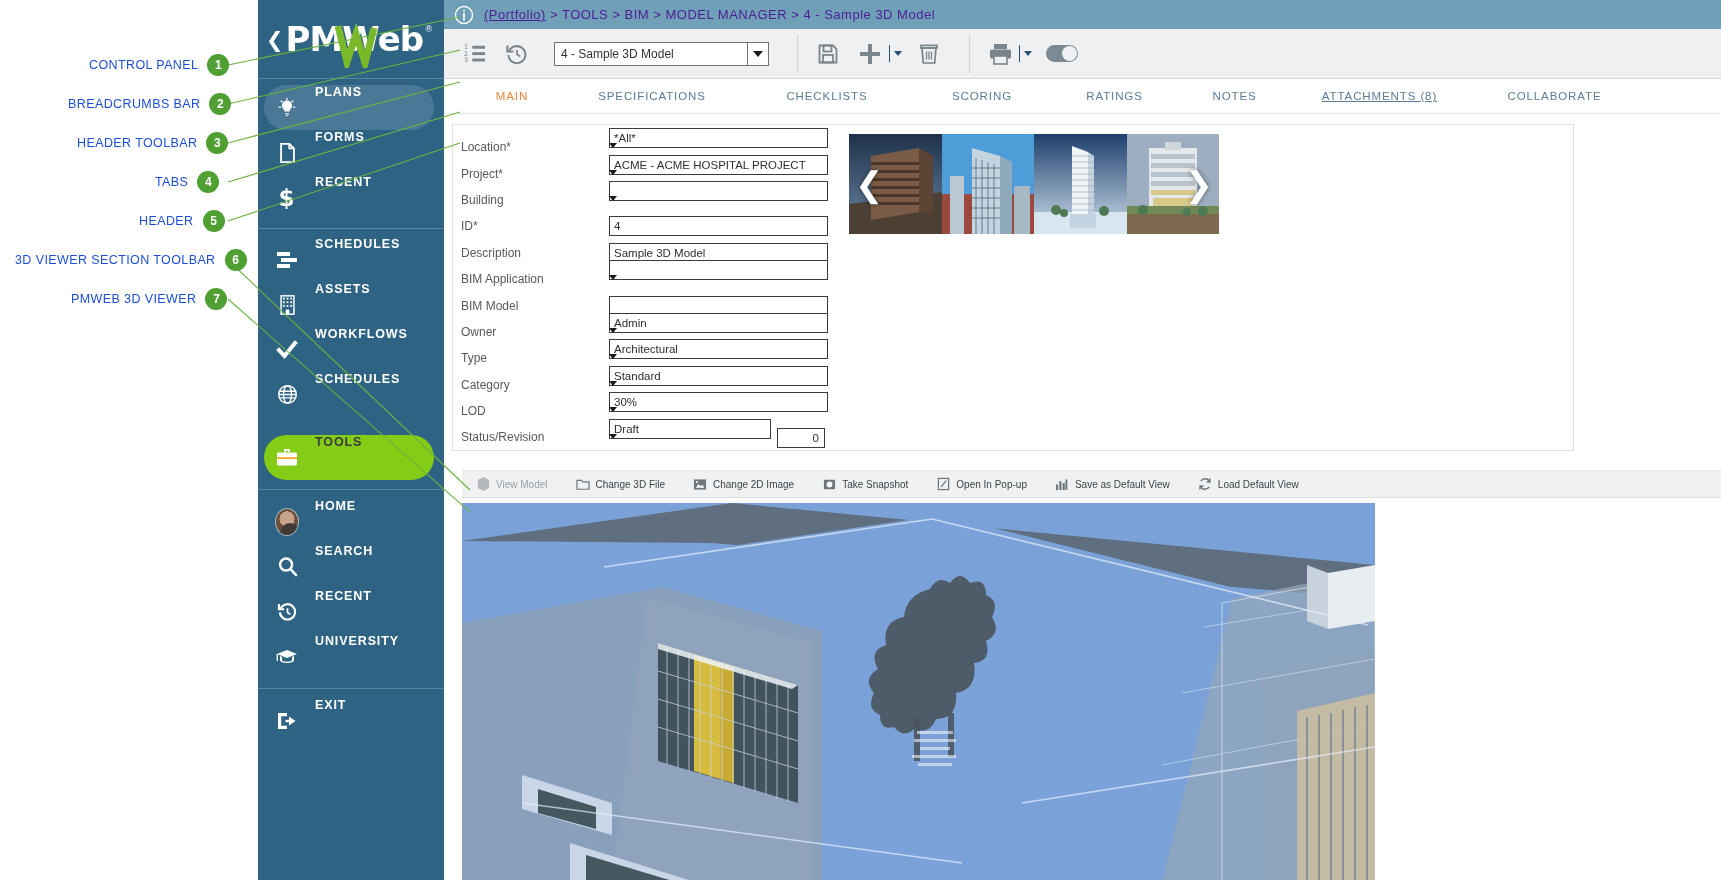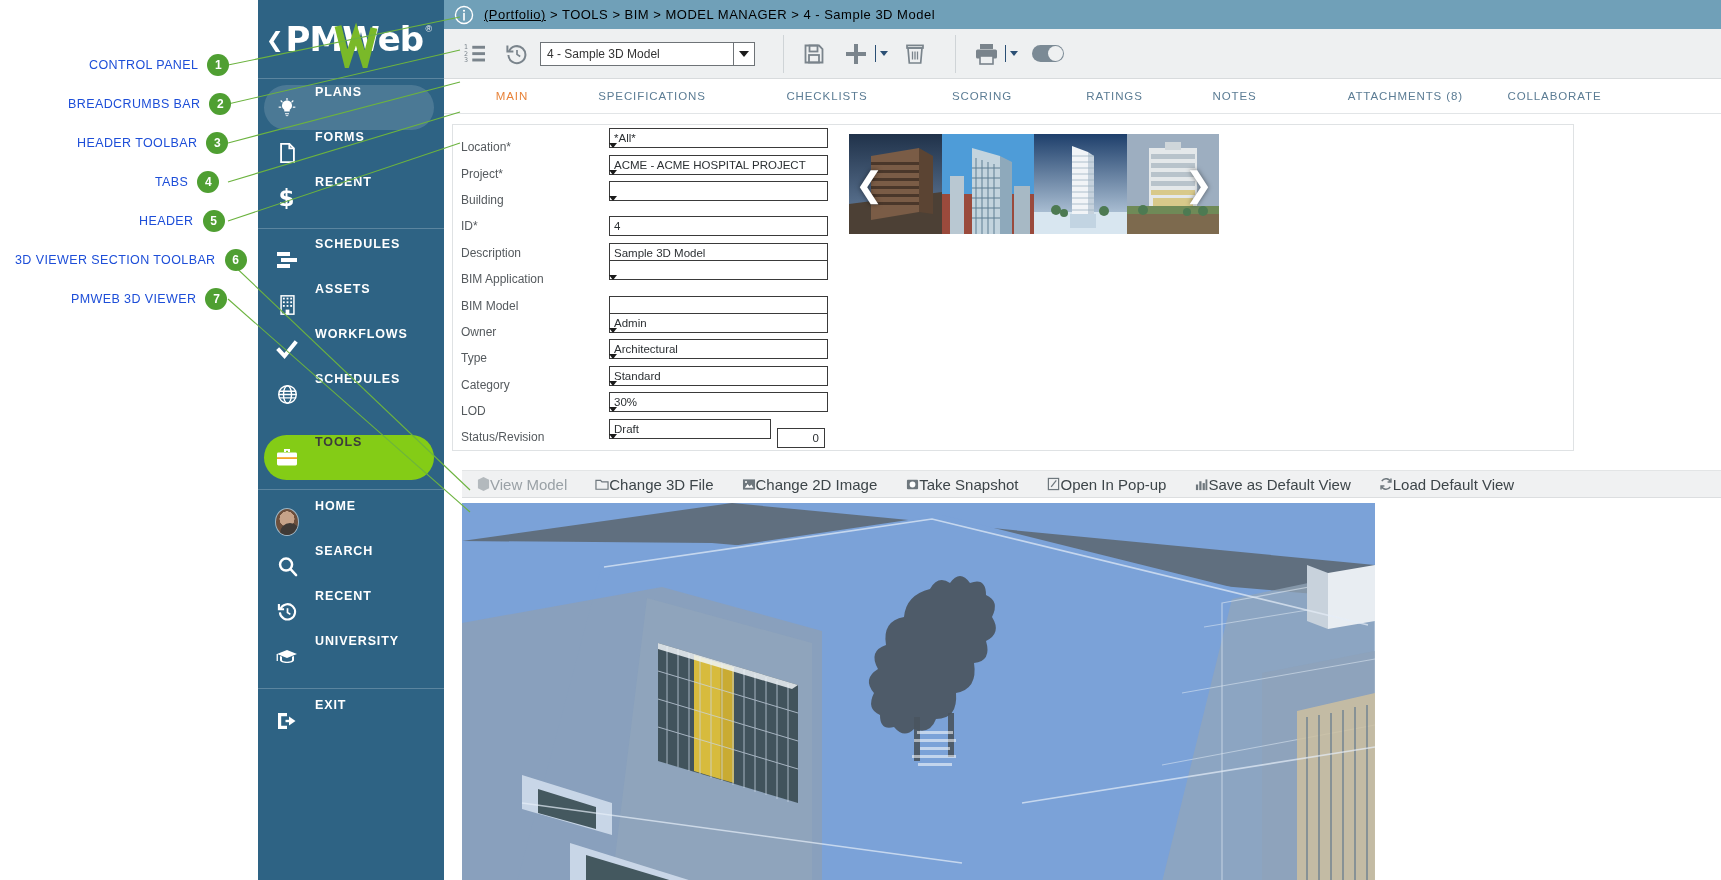--- a/index.html
+++ b/index.html
@@ -81,39 +81,39 @@
   .avatar::after {
     content: ""; position: absolute; left: 4px; bottom: 0; width: 20px; height: 12px;
     border-radius: 10px 10px 0 0; background: #3f3a36;
   }
 
   
   #main { position: absolute; left: 444px; top: 0; width: 1277px; height: 880px; background:#fff; }
 
   .breadcrumb-bar {
     height: 29px; background: #70a0b8; display: flex; align-items: center;
-    padding-left: 10px; gap: 10px; color: #000000;
+    padding-left: 10px; gap: 10px; color: #4c1d95;
   }
   .info-icon { width: 20px; height: 20px; }
   .crumb-text { font-size: 13px; letter-spacing: .5px; }
   .crumb-text .crumb-link { text-decoration: underline; }
 
   .header-toolbar {
     height: 50px; background: #eef0f1; border-bottom: 1px solid #d8dbdd;
     display: flex; align-items: center; padding-left: 14px;
   }
   .tb-group { display: flex; align-items: center; height: 34px; }
   .tb-divider { width: 1px; height: 38px; background: #cfd4d7; margin: 0 13px; }
   .tb-btn {
     width: 34px; height: 34px; display: flex; align-items: center; justify-content: center;
     cursor: pointer;
   }
   .tb-select {
     width: 215px; height: 24px; background: #fff; border: 1px solid #6e7377;
-    display: flex; align-items: center; position: relative; margin-left: 6px;
+    display: flex; align-items: center; position: relative; margin-left: 20px;
   }
   .tb-select .sel-val { font-size: 12px; color: #333; padding-left: 6px; }
   .tb-select .sel-arrow {
     position: absolute; right: 0; top: 0; width: 21px; height: 22px;
     border-left: 1px solid #6e7377; display: flex; align-items: center; justify-content: center;
   }
   .caret-down { width: 0; height: 0; border-left: 5px solid transparent; border-right: 5px solid transparent; border-top: 6px solid #1b1b1b; }
   .caret-small { width: 0; height: 0; border-left: 4px solid transparent; border-right: 4px solid transparent; border-top: 5px solid #2a4f74; }
   .split-bar { width: 1px; height: 17px; background: #2a4f74; margin: 0 4px 0 2px; }
   .toggle-pill {
@@ -168,21 +168,21 @@
   }
   .carr.left { left: 6px; }
   .carr.right { right: 6px; }
 
   
   .viewer-toolbar {
     position: absolute; left: 462px; top: 470px; width: 1259px; height: 28px;
     background: #f0f1f2; border-top: 1px solid #e3e5e6; border-bottom: 1px solid #dcdee0;
     display: flex; align-items: center; padding-left: 14px; gap: 28px;
   }
-  .vt-btn { display: flex; align-items: center; font-size: 15px; color: #3d4549; cursor: pointer; white-space: nowrap; }
+  .vt-btn { display: flex; align-items: center; gap: 6px; font-size: 10px; color: #3d4549; cursor: pointer; white-space: nowrap; }
   .vt-btn.disabled { color: #9aa1a6; cursor: default; }
   .vt-ico { width: 14px; height: 14px; display: flex; align-items: center; justify-content: center; }
 
   
   .viewer3d {
     position: absolute; left: 462px; top: 501px; width: 913px; height: 379px;
     background: #7ba2d8; overflow: hidden; border-top: 2px solid #ffffff;
   }
 </style>
 </head>
@@ -439,21 +439,21 @@
       </div>
     </div>
 
     <div class="tabs-bar">
       <div class="tab active" style="width:100px;text-align:center;">MAIN</div>
       <div class="tab" style="width:180px;text-align:center;">SPECIFICATIONS</div>
       <div class="tab" style="width:170px;text-align:center;">CHECKLISTS</div>
       <div class="tab" style="width:140px;text-align:center;">SCORING</div>
       <div class="tab" style="width:125px;text-align:center;">RATINGS</div>
       <div class="tab" style="width:115px;text-align:center;">NOTES</div>
-      <div class="tab" style="width:175px;text-align:right;">ATTACHMENTS (8)</div>
+      <div class="tab" style="width:175px;text-align:center;text-decoration:underline;">ATTACHMENTS (8)</div>
       <div class="tab" style="width:175px;text-align:center;">COLLABORATE</div>
     </div>
 
     <div class="form-panel">
       <div class="form-cols">
         <div class="form-left">
 
           <div class="frow">
             <span class="flabel">Location*</span>
             <span class="fctl"><span class="finput fselect">

